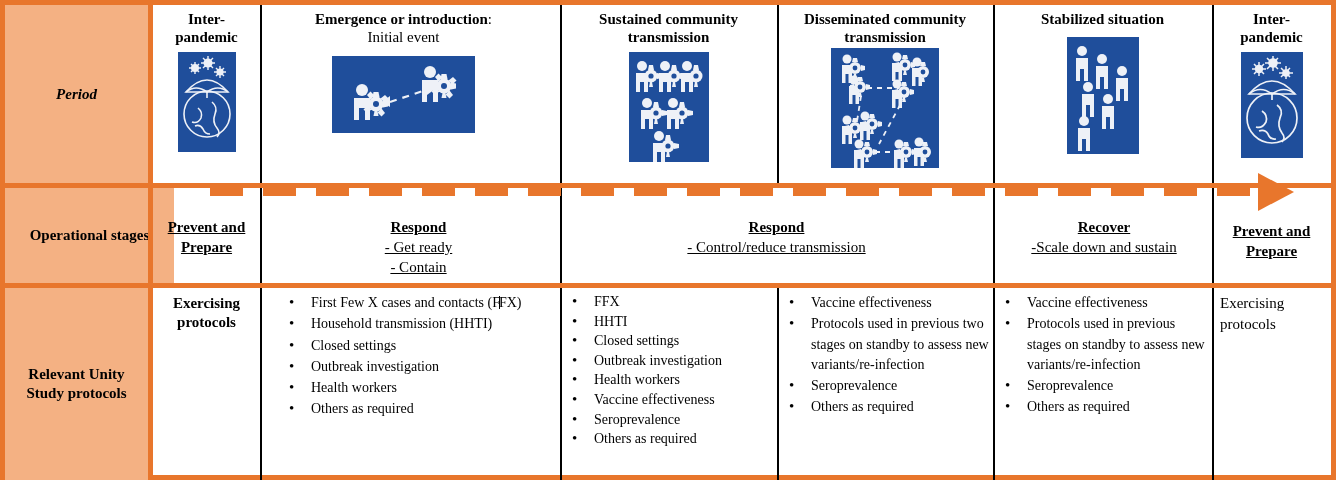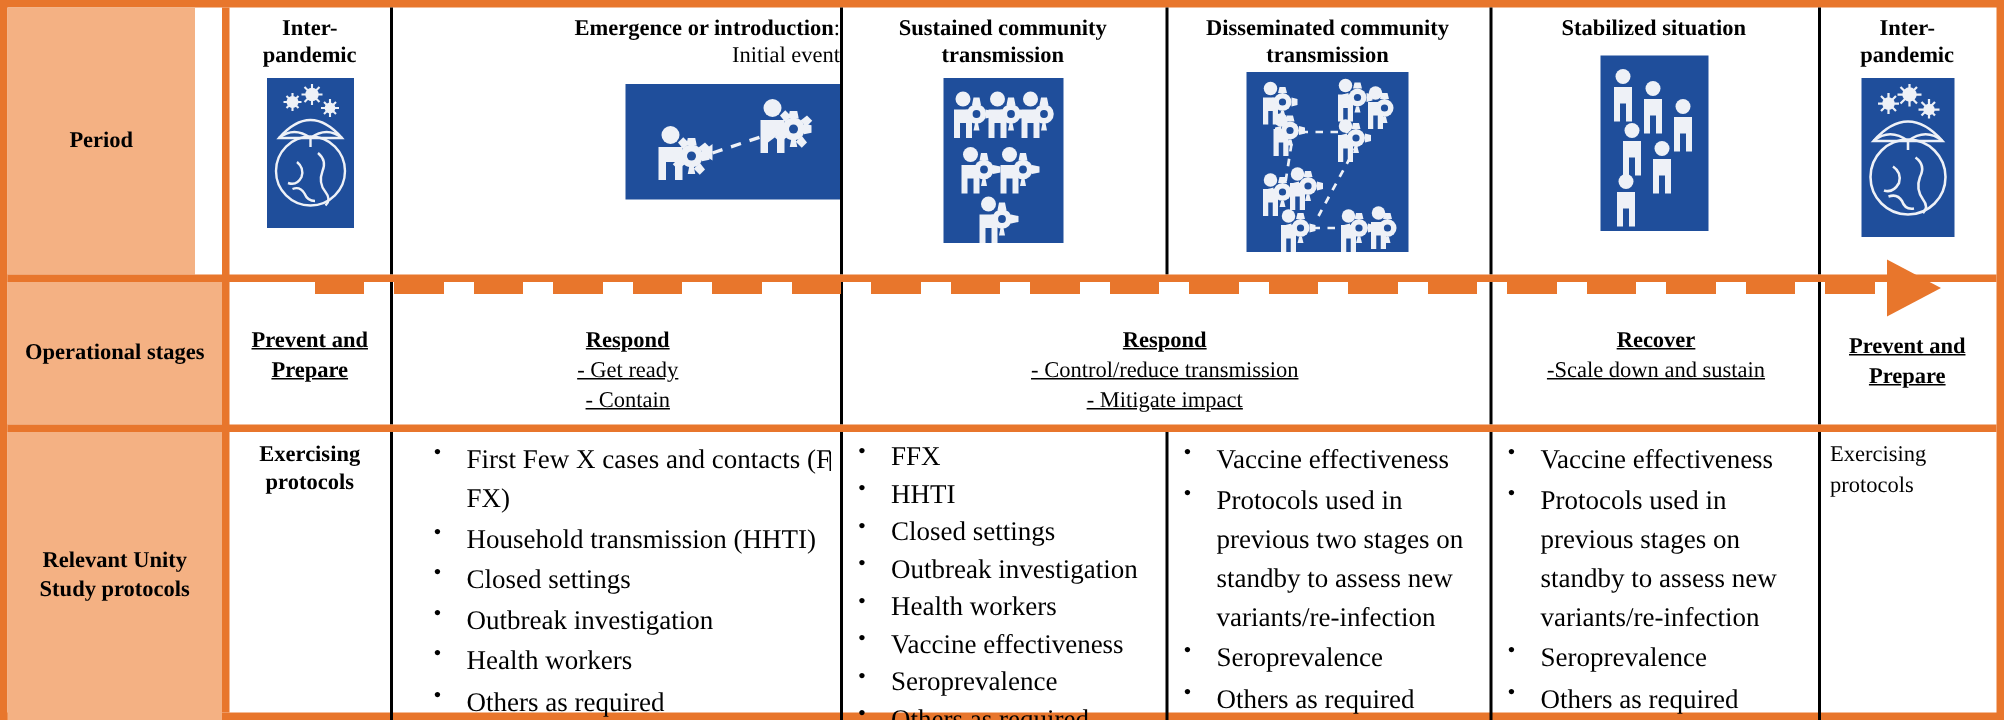--- a/index.html
+++ b/index.html
@@ -36,36 +36,36 @@
   .dash-line{position:absolute;height:9px;background:
      repeating-linear-gradient(to right,#E8762C 0px,#E8762C 33px,rgba(0,0,0,0) 33px,rgba(0,0,0,0) 53px);}
   .arrow-head{position:absolute;width:0;height:0;border-top:19px solid transparent;
      border-bottom:19px solid transparent;border-left:36px solid #E8762C;}
 
   
   #row3{top:283px;height:192px;}
   .plain-text{font-size:15px;line-height:1.28;color:#000;}
   .center-bold{font-weight:bold;text-align:center;padding-top:6px;}
   ul.proto{list-style:none;margin:0;padding:5px 4px 0 4px;}
-  ul.proto li{position:relative;padding-left:30px;font-size:18px;line-height:1.45;color:#000;
+  ul.proto li{position:relative;padding-left:30px;font-size:14px;line-height:1.45;color:#000;
               margin-bottom:1px;}
   ul.proto li::before{content:"\2022";position:absolute;left:8px;top:-1px;font-size:15px;}
   ul.proto.tight li{line-height:1.33;}
   .left-plain{padding:5px 6px 0 8px;font-size:15px;line-height:1.38;}
 
   .caret{display:inline-block;width:1px;height:13px;background:#000;vertical-align:-2px;margin:0 -1px;}
 </style>
 </head>
 <body>
 
 <div class="chart">
 
   <div class="row" id="row1">
 
-    <div class="cell hdr-cell" style="left:0;width:125px;">Period</div>
+    <div class="cell hdr-cell" style="left:0;width:143px;font-style:italic;">Period</div>
 
     <div class="cell period-cell" style="left:148px;width:107px;">
       <div class="period-title">Inter-<br>pandemic</div>
       <div class="icon-box" style="width:58px;height:100px;">
         <svg width="58" height="100" viewBox="0 0 58 100">
           <g fill="none" stroke="#eef1f7" stroke-width="1.6">
             <circle cx="29" cy="62" r="23"></circle>
             <path d="M8 40 q21 -24 42 0 z" fill="none"></path>
             <path d="M8 40 q10 -8 21 0 q11 -8 21 0"></path>
             <path d="M29 40 v6"></path>
@@ -80,21 +80,21 @@
           </g>
           <g stroke="#eef1f7" stroke-width="1.4">
             <path d="M17 10 v12 M11 16 h12 M13 12 l8 8 M21 12 l-8 8"></path>
             <path d="M30 4 v14 M23 11 h14 M25 6 l10 10 M35 6 l-10 10"></path>
             <path d="M42 14 v12 M36 20 h12 M38 16 l8 8 M46 16 l-8 8"></path>
           </g>
         </svg>
       </div>
     </div>
 
-    <div class="cell period-cell" style="left:272px;width:283px;align-items:flex-end;">
+    <div class="cell period-cell" style="left:257px;width:283px;">
       <div class="period-title">Emergence or introduction<span class="reg">:</span></div>
       <div class="period-sub">Initial event</div>
       <div class="icon-box" style="width:143px;height:77px;margin-top:10px;">
         <svg width="143" height="77" viewBox="0 0 143 77">
           <g fill="#eef1f7">
             <circle cx="30" cy="34" r="6"></circle>
             <path d="M22 42 h16 v22 h-5 v-12 h-6 v12 h-5 z"></path>
             <circle cx="44" cy="48" r="7.5"></circle>
             <g transform="translate(44,48)">
               <path d="M-2.5,-12 h5 l1,5 h-7 z"></path>
@@ -335,41 +335,40 @@
     <div class="vline" style="left:555px;"></div>
     <div class="vline" style="left:772px;"></div>
     <div class="vline" style="left:988px;"></div>
     <div class="vline" style="left:1207px;"></div>
   </div>
 
   <div class="row-sep" style="top:178px;"></div>
 
   <div class="row" id="row2">
 
-    <div class="cell hdr-cell" style="left:0;width:143px;">Operational stages</div>
+    <div class="cell hdr-cell" style="left:0;width:169px;">Operational stages</div>
 
     <div class="cell" style="left:148px;width:107px;">
       <div class="ops-text">
         <b class="ln">Prevent and<br>Prepare</b>
       </div>
     </div>
 
     <div class="cell" style="left:272px;width:283px;">
       <div class="ops-text">
         <b class="ln">Respond</b>
         <span class="ln">- Get ready</span>
         <span class="ln">- Contain</span>
       </div>
     </div>
 
     <div class="cell" style="left:555px;width:433px;">
       <div class="ops-text">
         <b class="ln">Respond</b>
         <span class="ln">-    Control/reduce transmission</span>
-        <span class="ln">-     Mitigate impact</span>
       </div>
     </div>
 
     <div class="cell" style="left:988px;width:222px;">
       <div class="ops-text">
         <b class="ln">Recover</b>
         <span class="ln">-Scale down and sustain</span>
       </div>
     </div>
 

